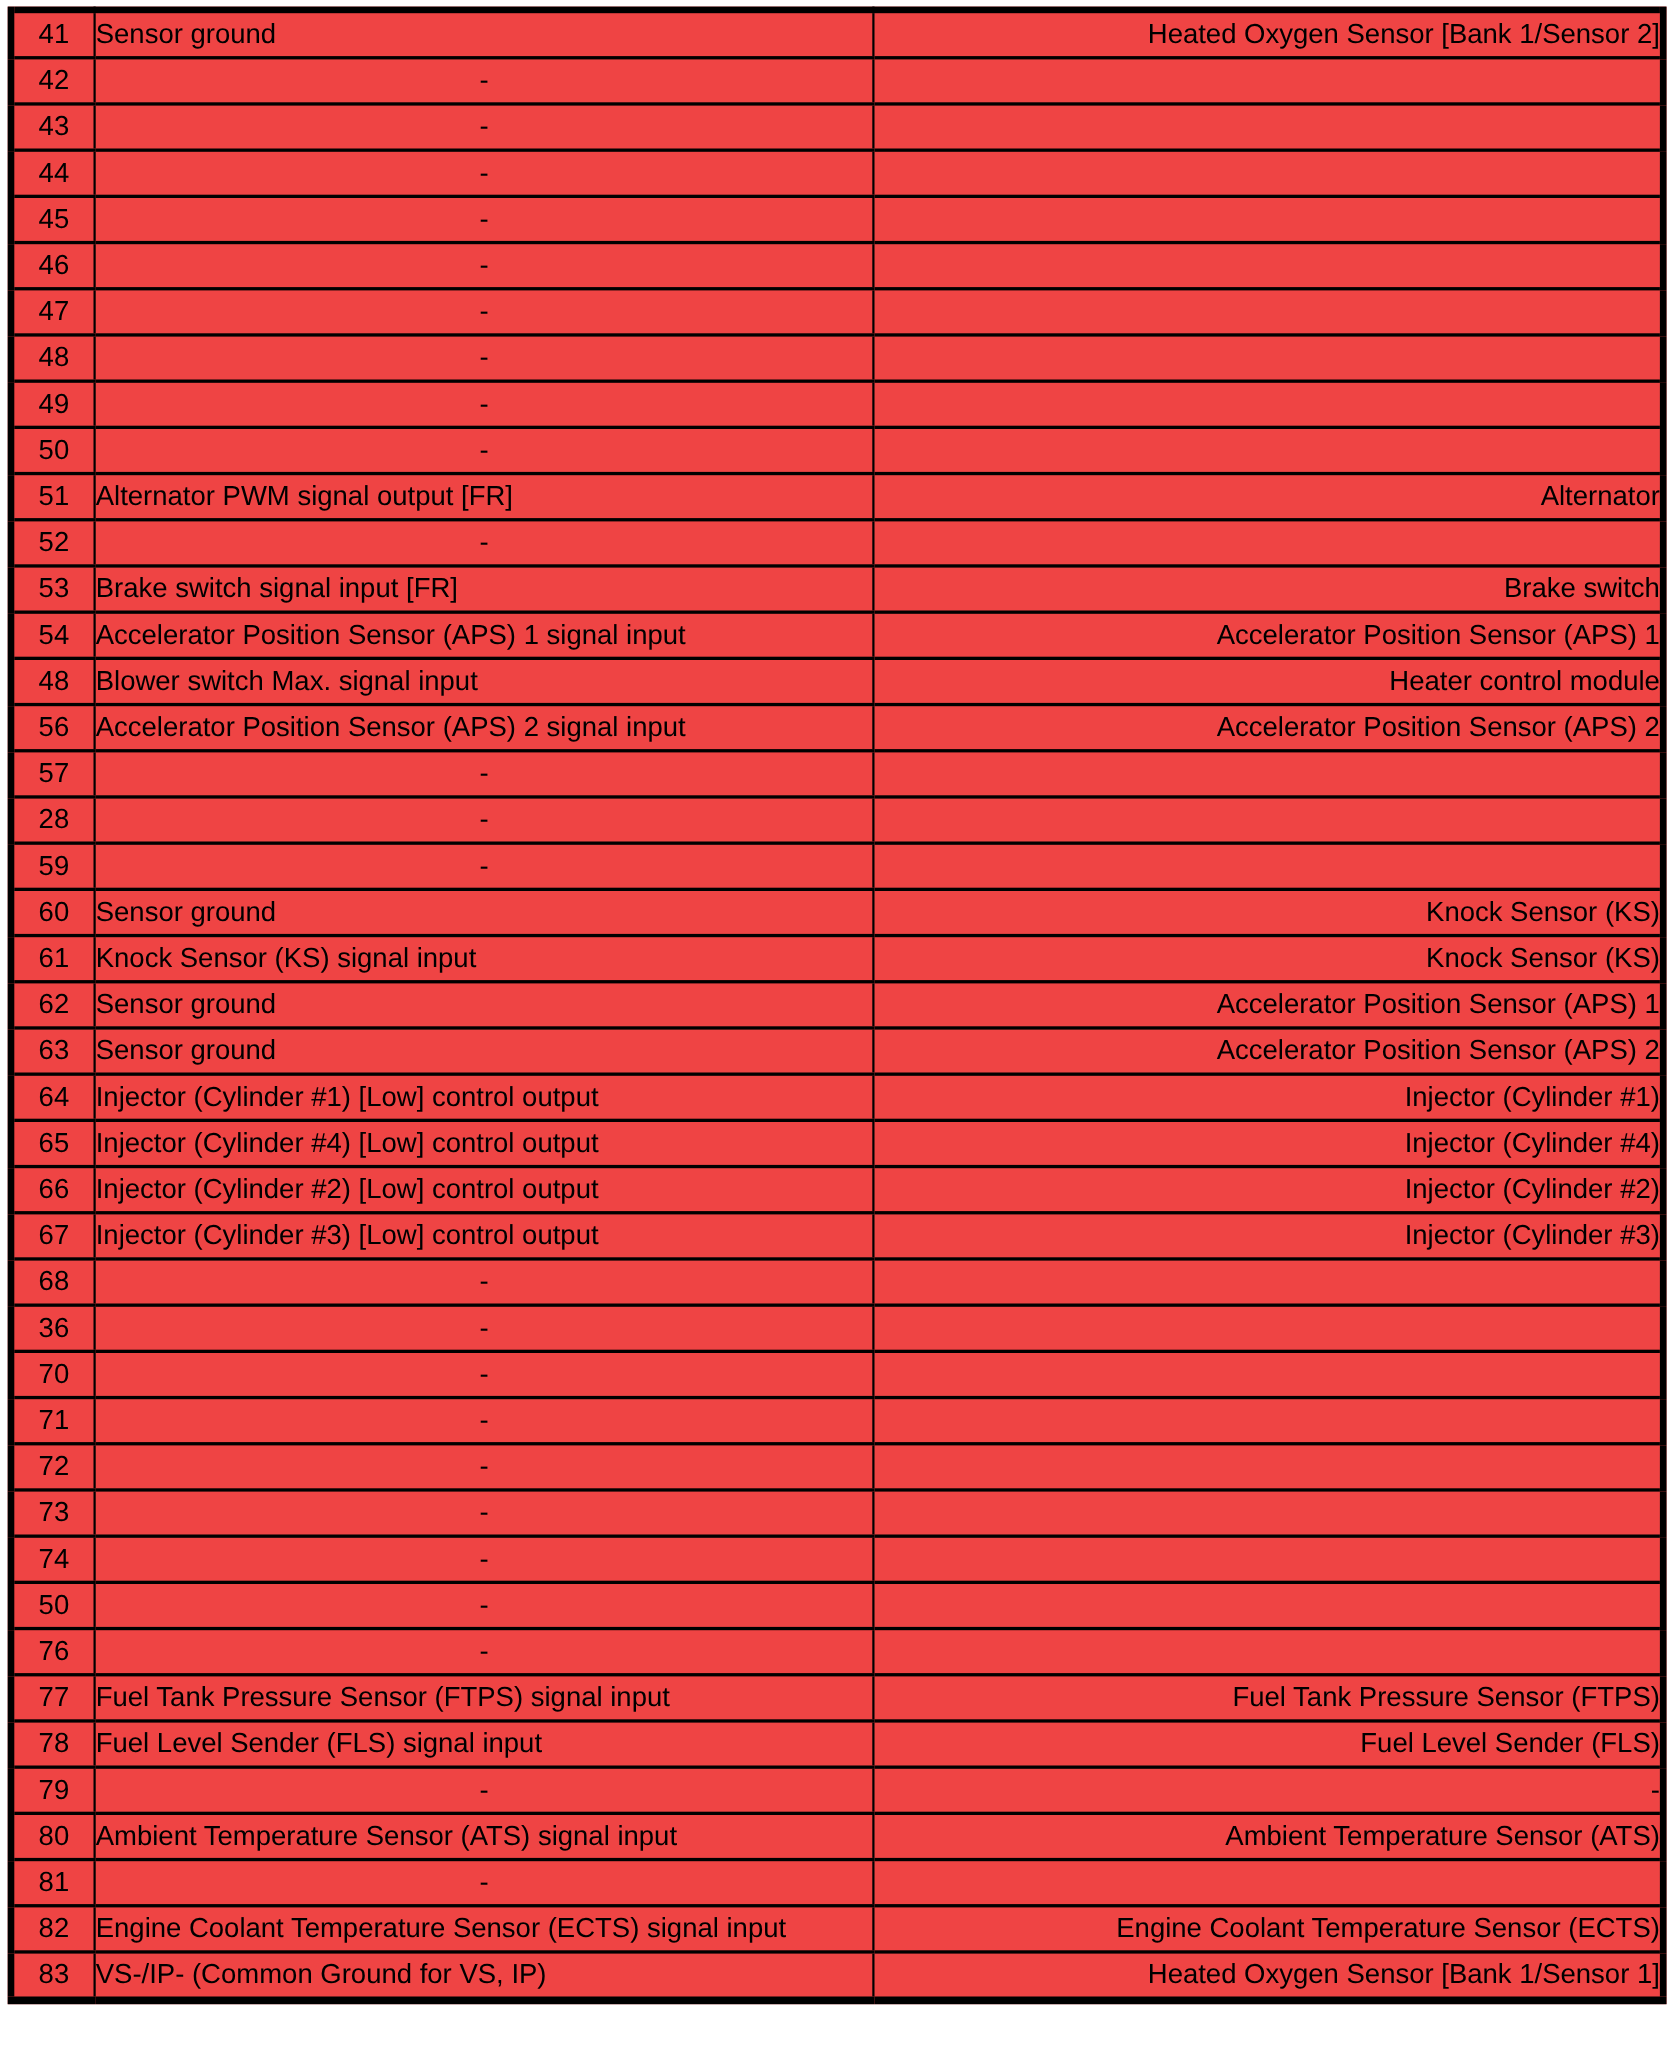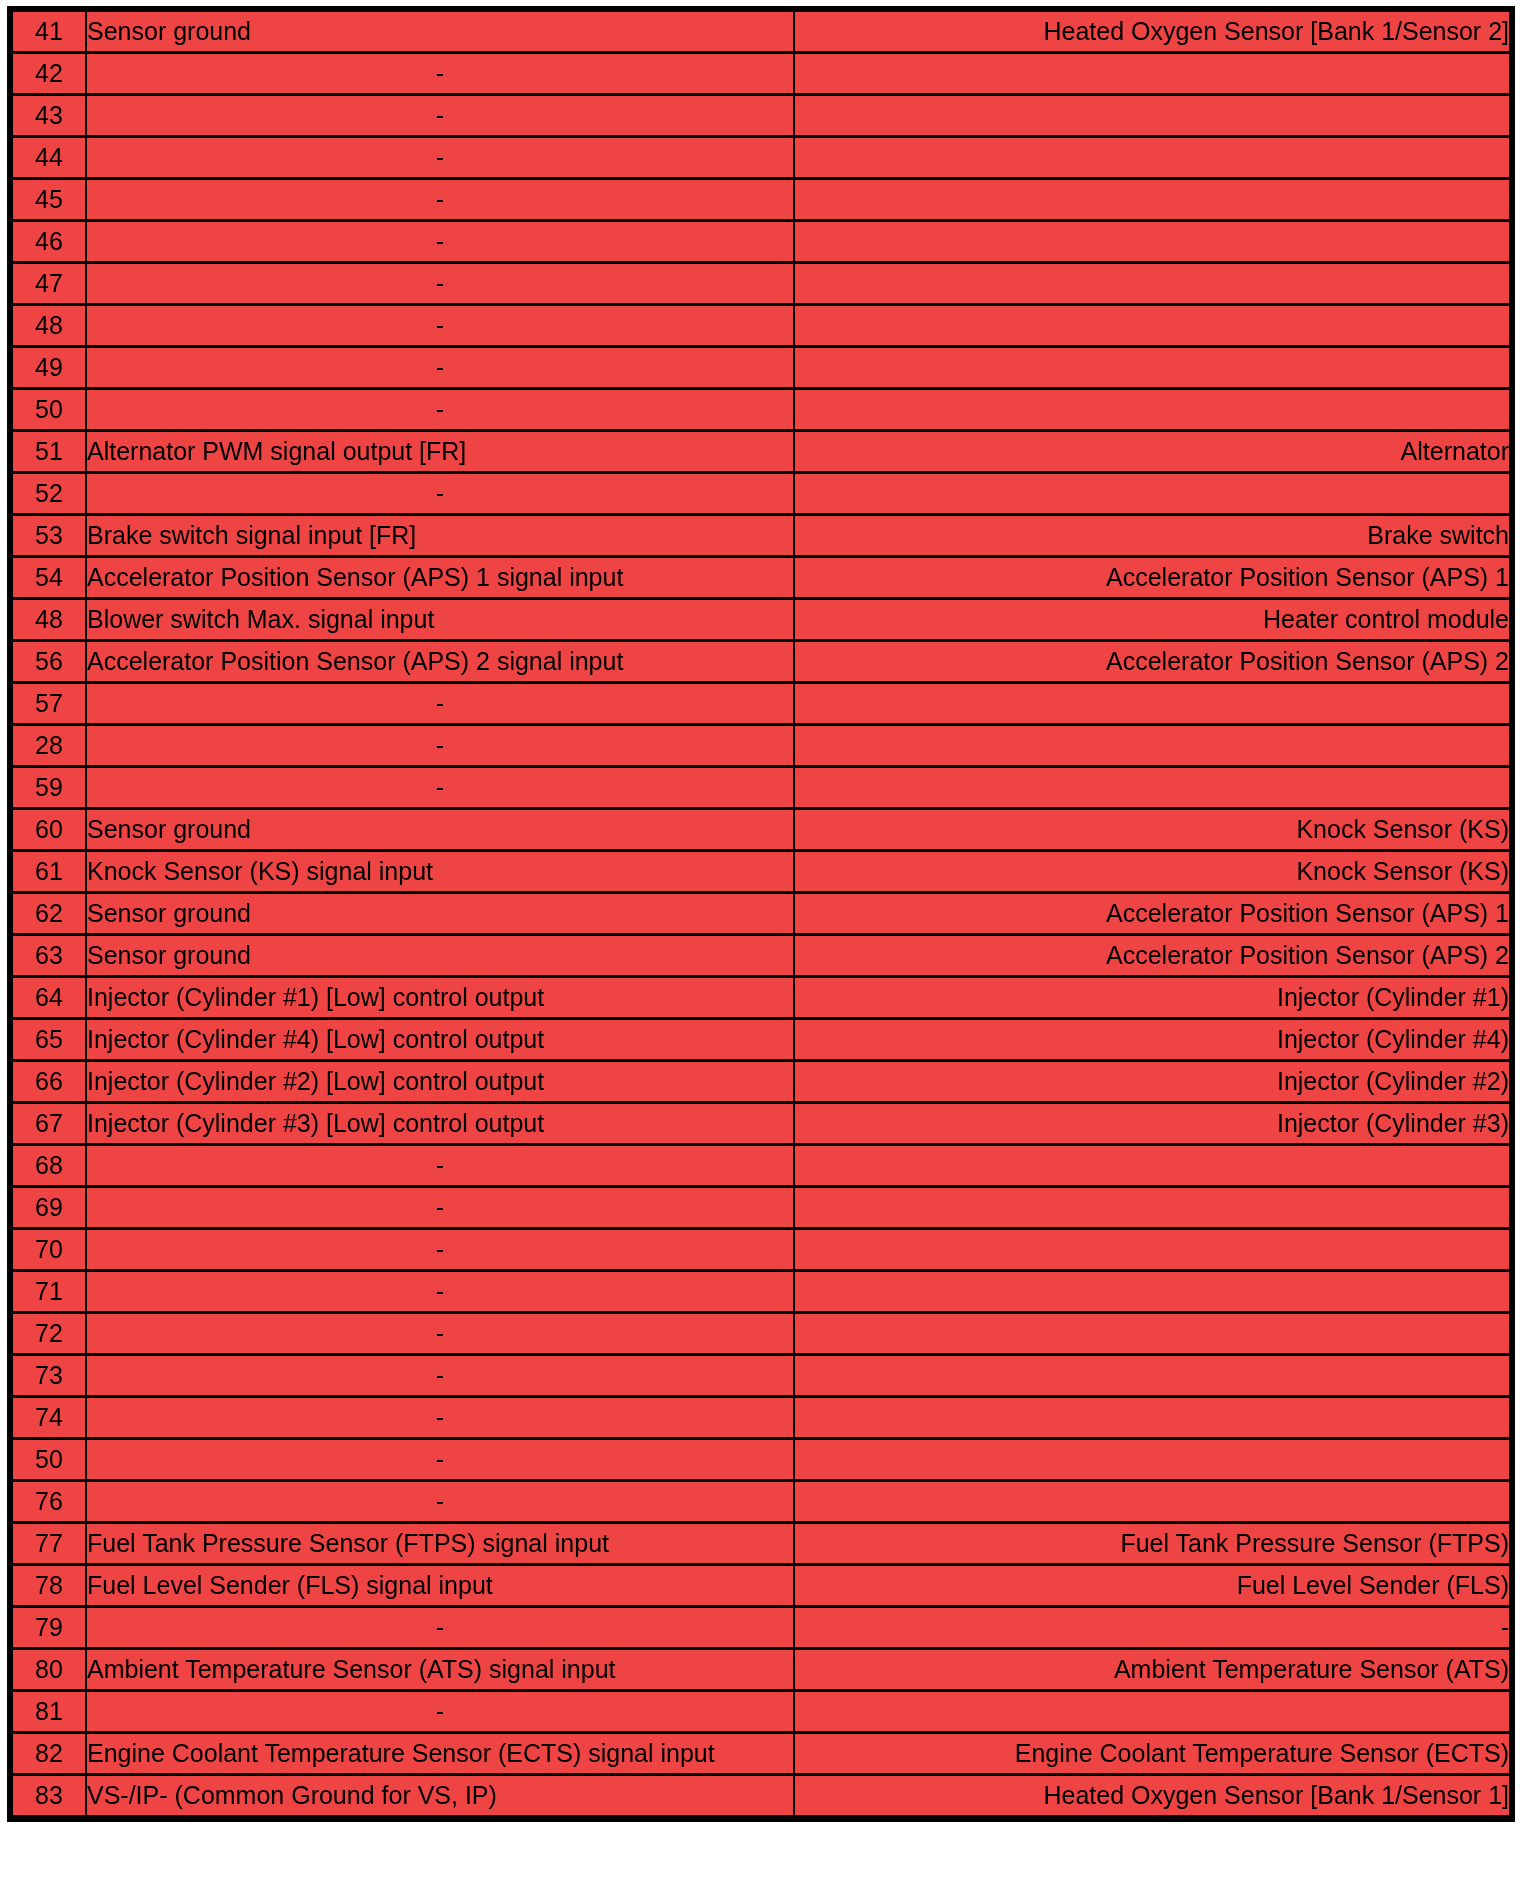--- a/index.html
+++ b/index.html
@@ -207,21 +207,21 @@
           <td class="pin-col">67</td>
           <td class="desc-col">Injector (Cylinder #3) [Low] control output</td>
           <td class="conn-col">Injector (Cylinder #3)</td>
         </tr>
         <tr>
           <td class="pin-col">68</td>
           <td class="desc-col center-dash">-</td>
           <td class="conn-col"></td>
         </tr>
         <tr>
-          <td class="pin-col">69</td>
+          <td class="pin-col">36</td>
           <td class="desc-col center-dash">-</td>
           <td class="conn-col"></td>
         </tr>
         <tr>
           <td class="pin-col">70</td>
           <td class="desc-col center-dash">-</td>
           <td class="conn-col"></td>
         </tr>
         <tr>
           <td class="pin-col">71</td>

